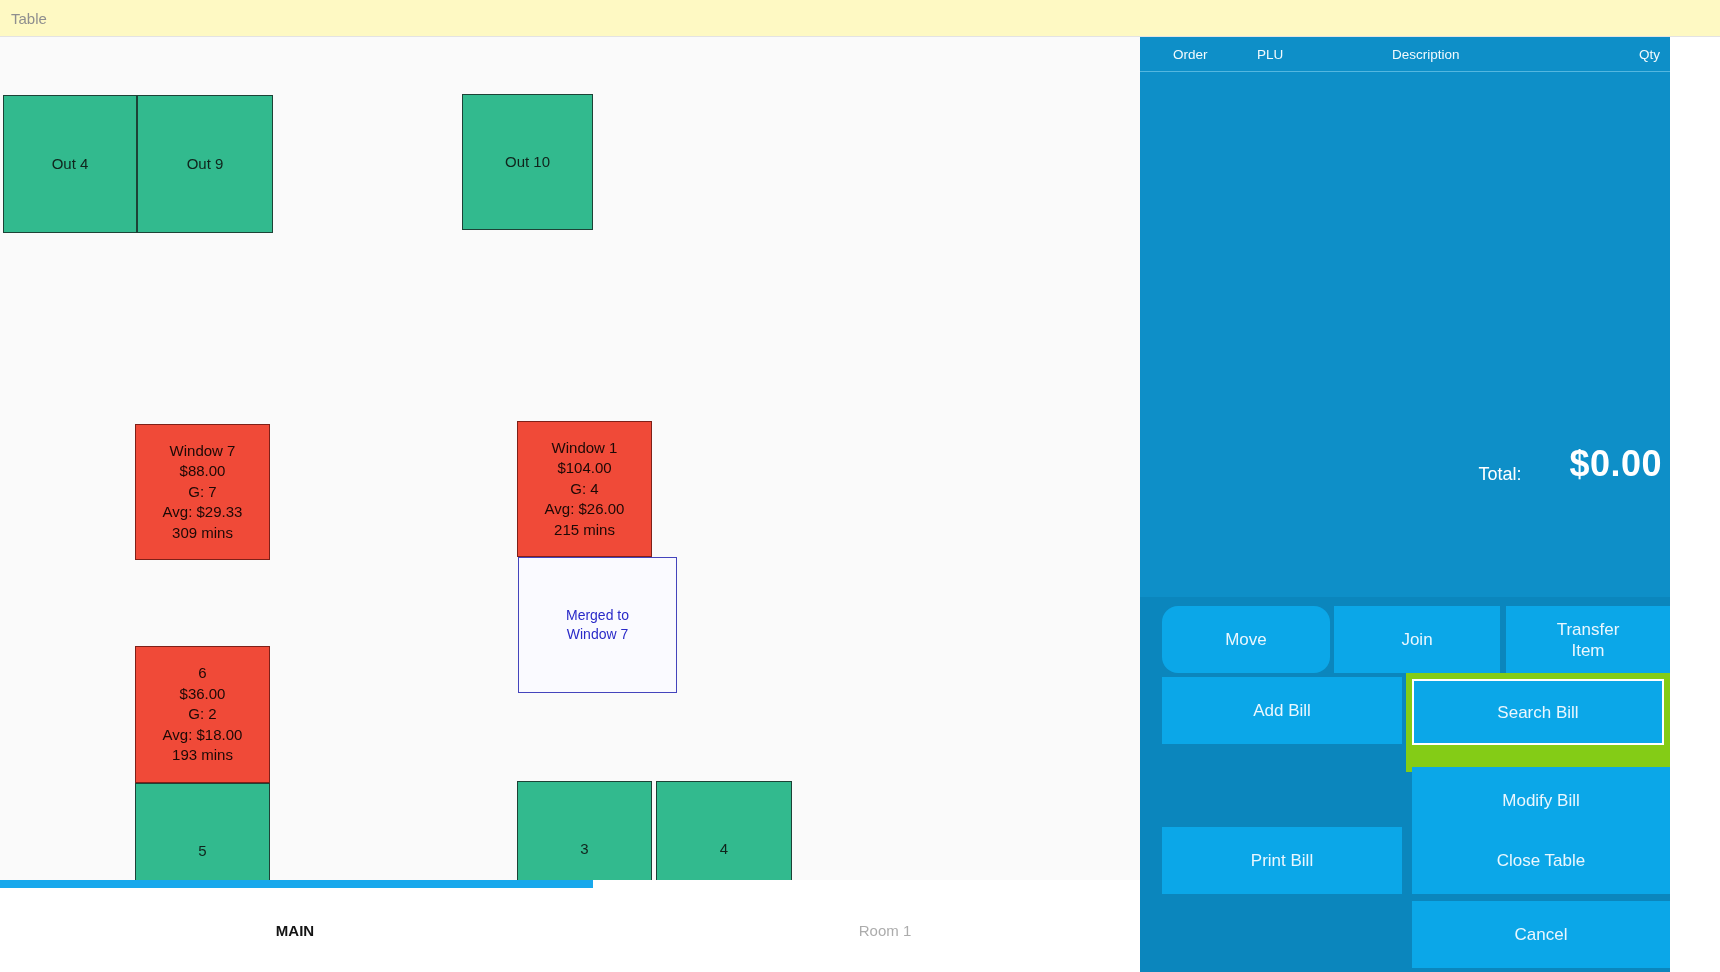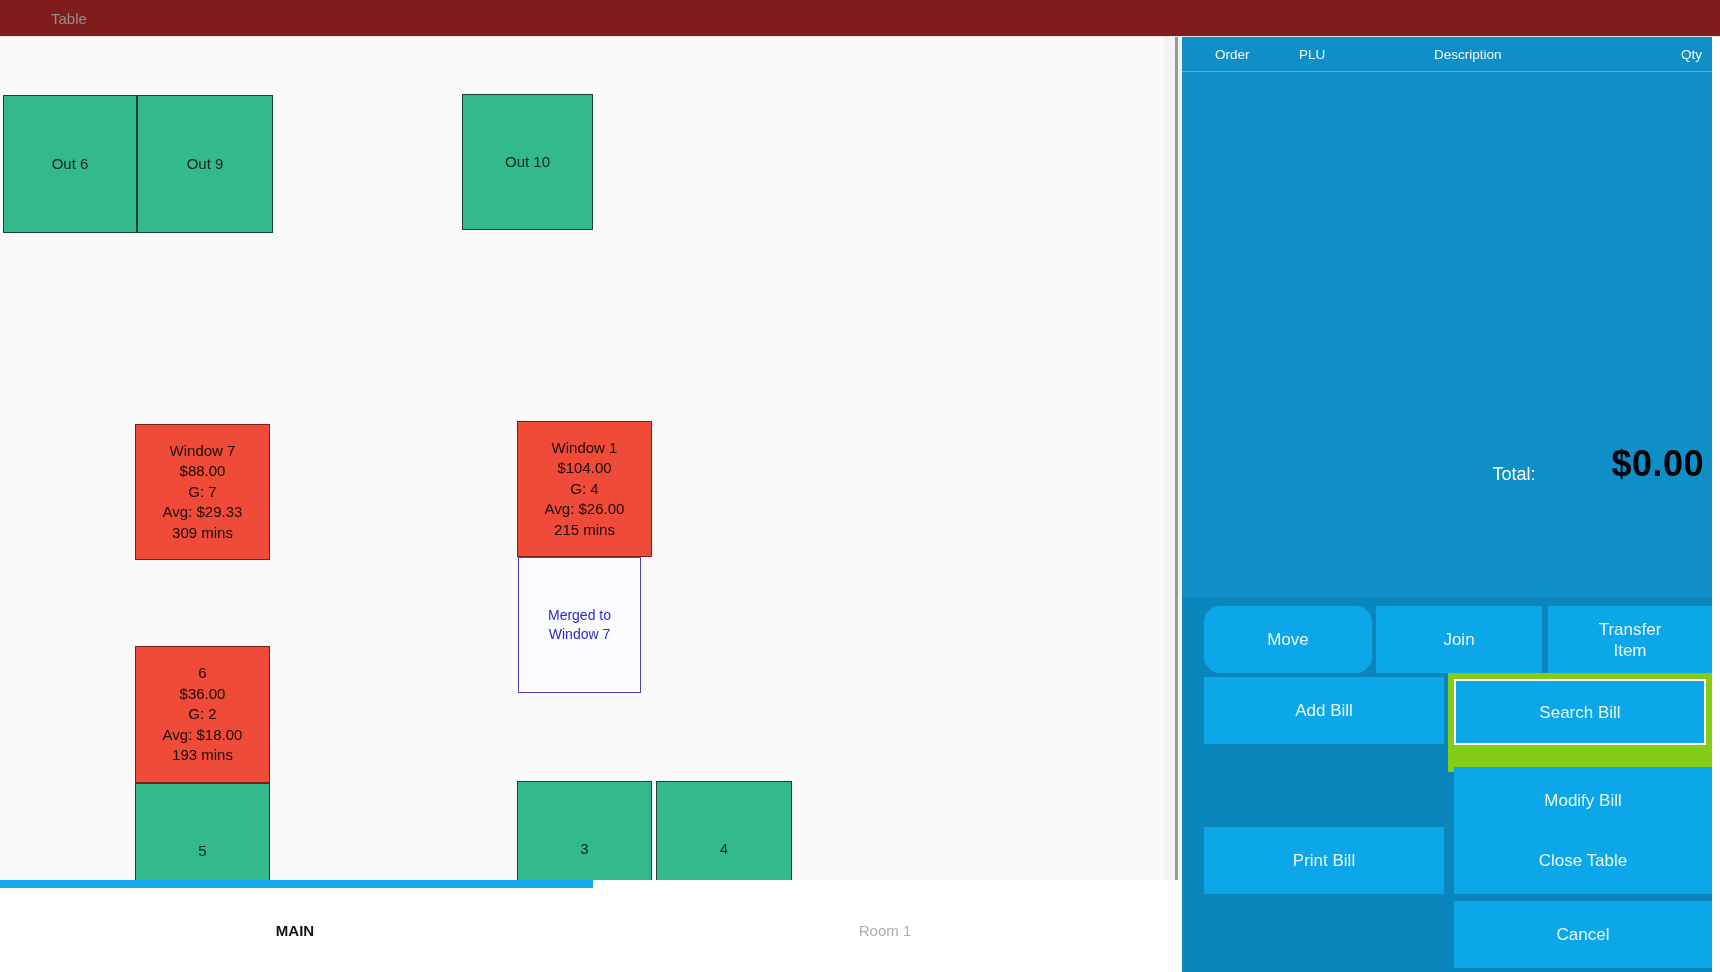--- a/index.html
+++ b/index.html
@@ -1,20 +1,20 @@
 <!DOCTYPE html>
 <html><head>
 <meta charset="utf-8">
 <style>
   html,body{margin:0;padding:0;background:#ffffff;}
   *{box-sizing:border-box;font-family:"Liberation Sans", sans-serif;}
   .app{position:relative;width:1720px;height:972px;overflow:hidden;background:#ffffff;}
 
   
-  .topbar{position:absolute;left:0;top:0;width:1720px;height:37px;background:#7f1d1d;border-bottom:1px solid #e3e3e3;display:flex;align-items:center;padding-left:40px;}
+  .topbar{position:absolute;left:0;top:0;width:1720px;height:37px;background:#fef9c3;border-bottom:1px solid #e3e3e3;display:flex;align-items:center;}
   .topbar .title{color:#8f8f8f;font-size:15px;padding-left:11px;}
 
   
   .floor{position:absolute;left:0;top:37px;width:1164px;height:843px;background:#fafafa;overflow:hidden;}
   .table{position:absolute;display:flex;flex-direction:column;align-items:center;justify-content:center;text-align:center;cursor:pointer;}
   .t-green{background:#32ba8e;border:1px solid #1d4236;color:#10241c;}
   .t-red{background:#f04a38;border:1px solid #7e2018;color:#1c0906;}
   .t-merged{background:#fafaff;border:1px solid #4646bе;border:1px solid #4444bc;color:#2a2ac8;}
   .tline{font-size:15px;line-height:20.5px;white-space:nowrap;}
   .t-merged .tline{font-size:14px;line-height:19px;}
@@ -24,32 +24,32 @@
   .vtrack{position:absolute;left:1164px;top:37px;width:26px;height:843px;background:#f4f4f4;}
   .vthumb{position:absolute;left:11px;top:0;width:3px;height:843px;background:#9a9a9a;}
 
   
   .tabbar{position:absolute;left:0;top:888px;width:1190px;height:84px;background:#ffffff;}
   .tab{position:absolute;top:0;height:84px;display:flex;align-items:center;justify-content:center;font-size:15px;cursor:pointer;}
   .tab-main{left:0;width:590px;font-weight:bold;color:#141414;}
   .tab-room1{left:590px;width:590px;color:#acacac;}
 
   
-  .panel{position:absolute;left:1182px;top:37px;width:530px;height:935px;background:#0b86bd;}
+  .panel{position:absolute;left:1140px;top:37px;width:530px;height:935px;background:#0b86bd;}
   .panel-top{position:absolute;left:0;top:0;width:530px;height:560px;background:#0e8fc8;}
   .phead{position:absolute;left:0;top:0;width:530px;height:35px;border-bottom:1px solid #54b7e0;}
   .phead span{position:absolute;top:0;line-height:35px;font-size:13.5px;color:#f2fafd;}
   .col-order{left:33px;}
   .col-plu{left:117px;}
   .col-desc{left:252px;}
   .col-qty{right:10px;}
 
   .total-row{position:absolute;left:0;top:392px;width:530px;height:56px;display:flex;align-items:flex-end;justify-content:flex-end;padding-right:8px;}
   .total-label{color:#ffffff;font-size:18px;}
-  .total-value{color:#000000;font-size:36px;font-weight:bold;margin-left:76px;letter-spacing:0.5px;}
+  .total-value{color:#ffffff;font-size:36px;font-weight:bold;margin-left:48px;letter-spacing:0.5px;}
 
   .pbtn{position:absolute;height:67px;background:#0ba7e8;border:none;color:#eaf7fe;font-size:17px;display:flex;align-items:center;justify-content:center;text-align:center;white-space:pre-line;cursor:pointer;padding:0;line-height:21px;}
   .b-move{left:22px;top:569px;width:168px;border-radius:16px;}
   .b-join{left:194px;top:569px;width:166px;}
   .b-transfer{left:366px;top:569px;width:164px;}
   .b-addbill{left:22px;top:640px;width:240px;}
   .sb-wrap{position:absolute;left:266px;top:636px;width:264px;height:99px;background:#84cc16;padding:6px;}
   .b-search{position:relative;left:0;top:0;width:252px;height:66px;border:2px solid #ffffff;}
   .b-edittables{left:22px;top:715px;width:240px;}
   .b-modifybill{left:272px;top:715px;width:258px;margin-top:15px;}
@@ -62,21 +62,21 @@
 <body>
 
 <div class="app">
 
   <div class="topbar">
     <span class="title">Table</span>
   </div>
 
   <div class="floor" id="floor">
       <div class="table t-green" style="left: 3px; top: 58px; width: 134px; height: 138px;">
-        <div class="tline">Out 6</div>
+        <div class="tline">Out 4</div>
       </div>
       <div class="table t-green" style="left: 137px; top: 58px; width: 136px; height: 138px;">
         <div class="tline">Out 9</div>
       </div>
       <div class="table t-green" style="left: 462px; top: 57px; width: 131px; height: 136px;">
         <div class="tline">Out 10</div>
       </div>
       <div class="table t-red" style="left: 135px; top: 387px; width: 135px; height: 136px;">
         <div class="tline">Window 7</div>
         <div class="tline">$88.00</div>
@@ -84,21 +84,21 @@
         <div class="tline">Avg: $29.33</div>
         <div class="tline">309 mins</div>
       </div>
       <div class="table t-red" style="left: 517px; top: 384px; width: 135px; height: 136px;">
         <div class="tline">Window 1</div>
         <div class="tline">$104.00</div>
         <div class="tline">G: 4</div>
         <div class="tline">Avg: $26.00</div>
         <div class="tline">215 mins</div>
       </div>
-      <div class="table t-merged" style="left: 518px; top: 520px; width: 123px; height: 136px;">
+      <div class="table t-merged" style="left: 518px; top: 520px; width: 159px; height: 136px;">
         <div class="tline">Merged to</div>
         <div class="tline">Window 7</div>
       </div>
       <div class="table t-red" style="left: 135px; top: 609px; width: 135px; height: 137px;">
         <div class="tline">6</div>
         <div class="tline">$36.00</div>
         <div class="tline">G: 2</div>
         <div class="tline">Avg: $18.00</div>
         <div class="tline">193 mins</div>
       </div>

